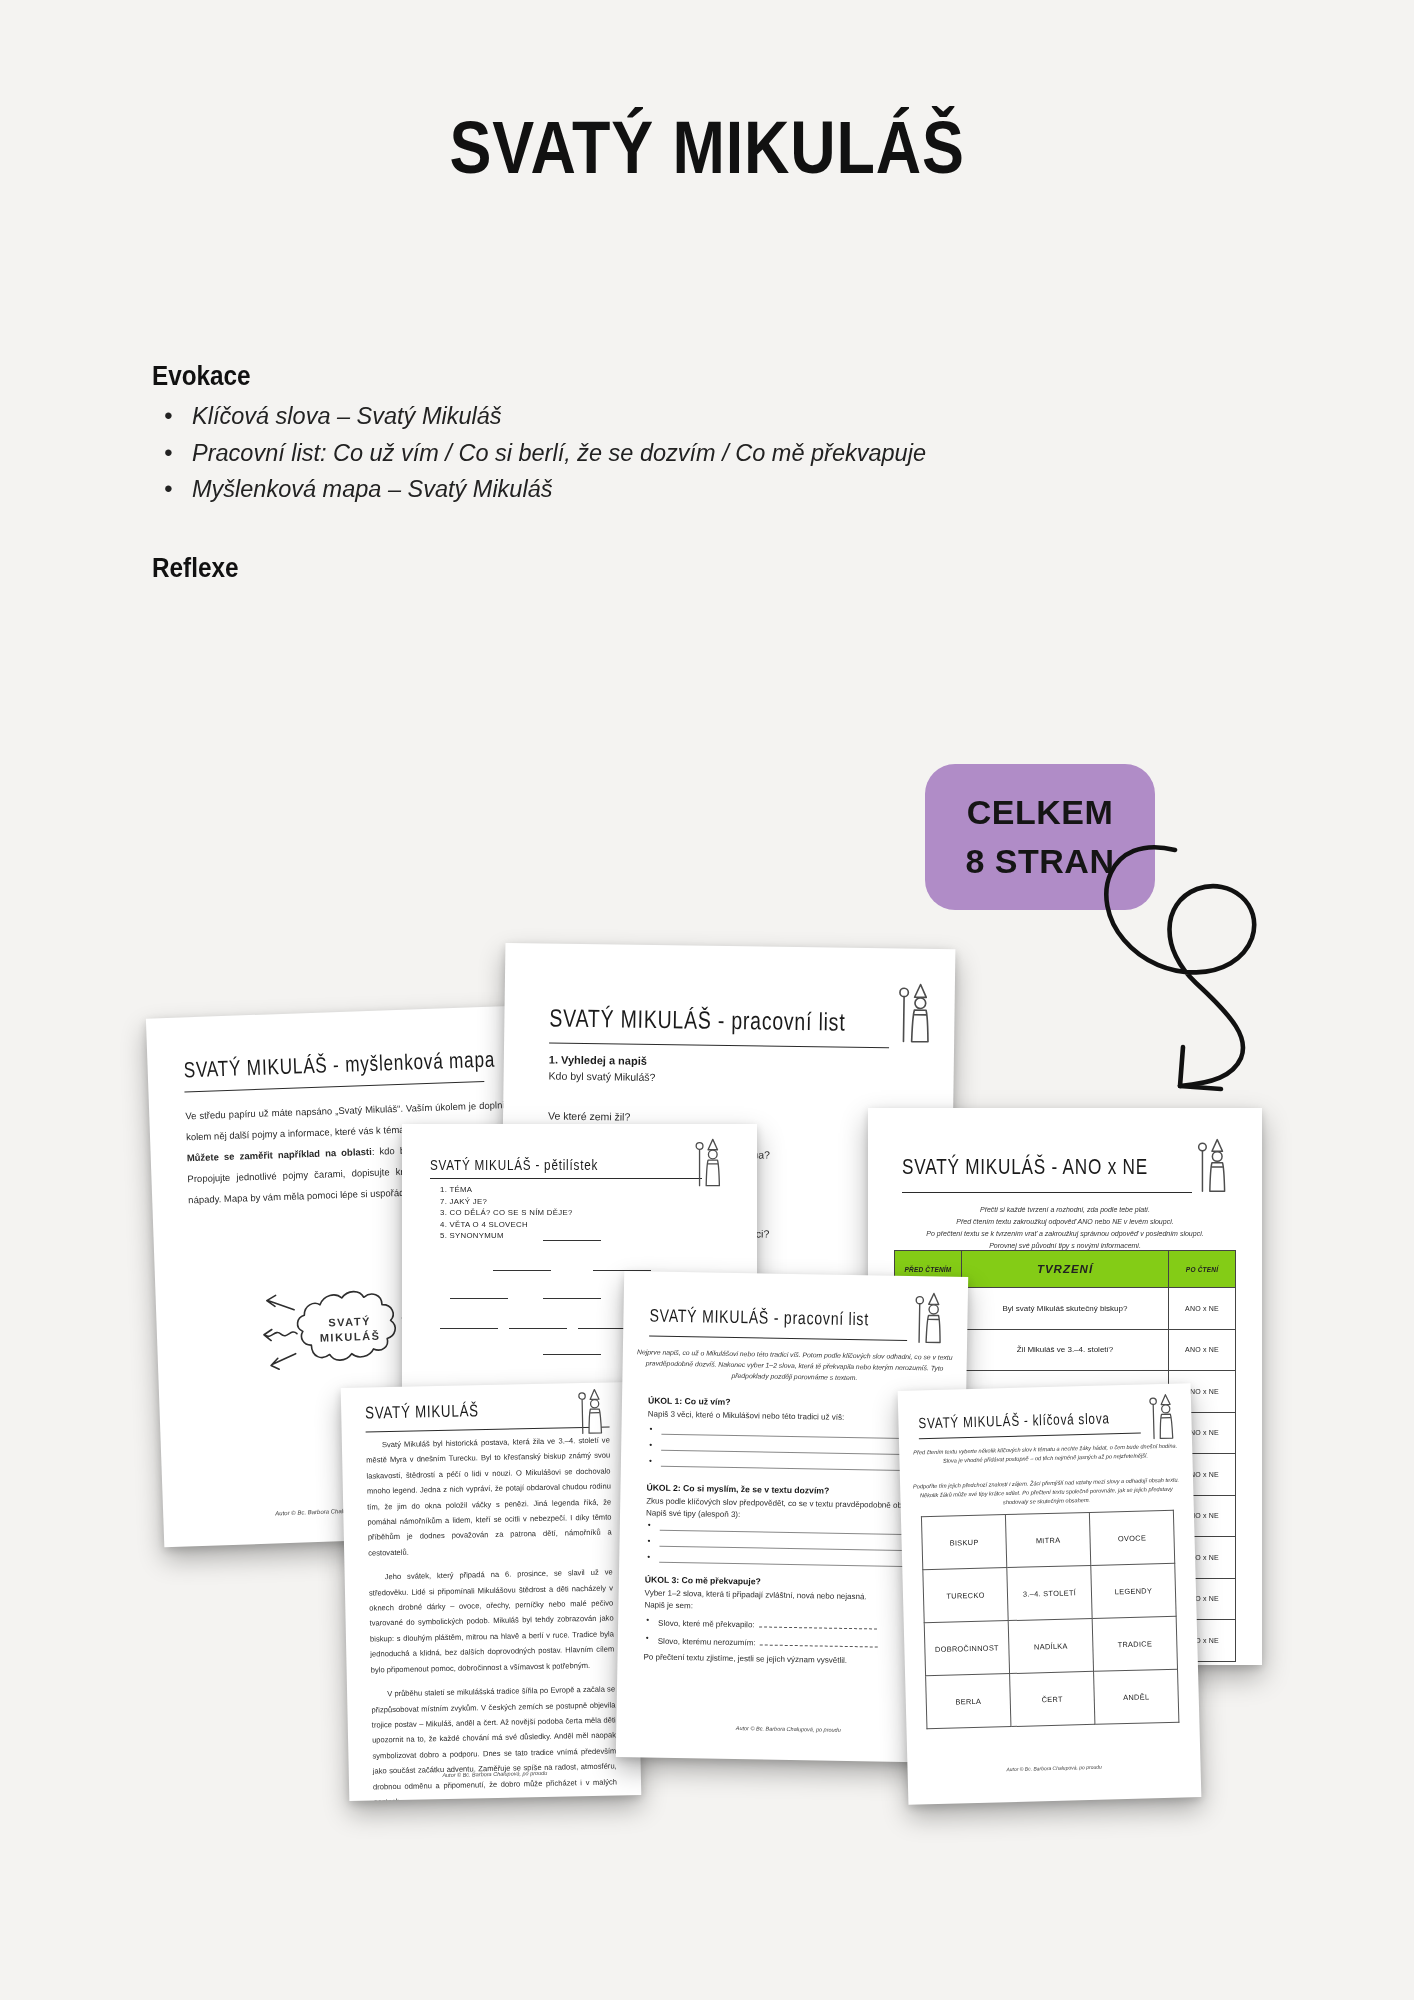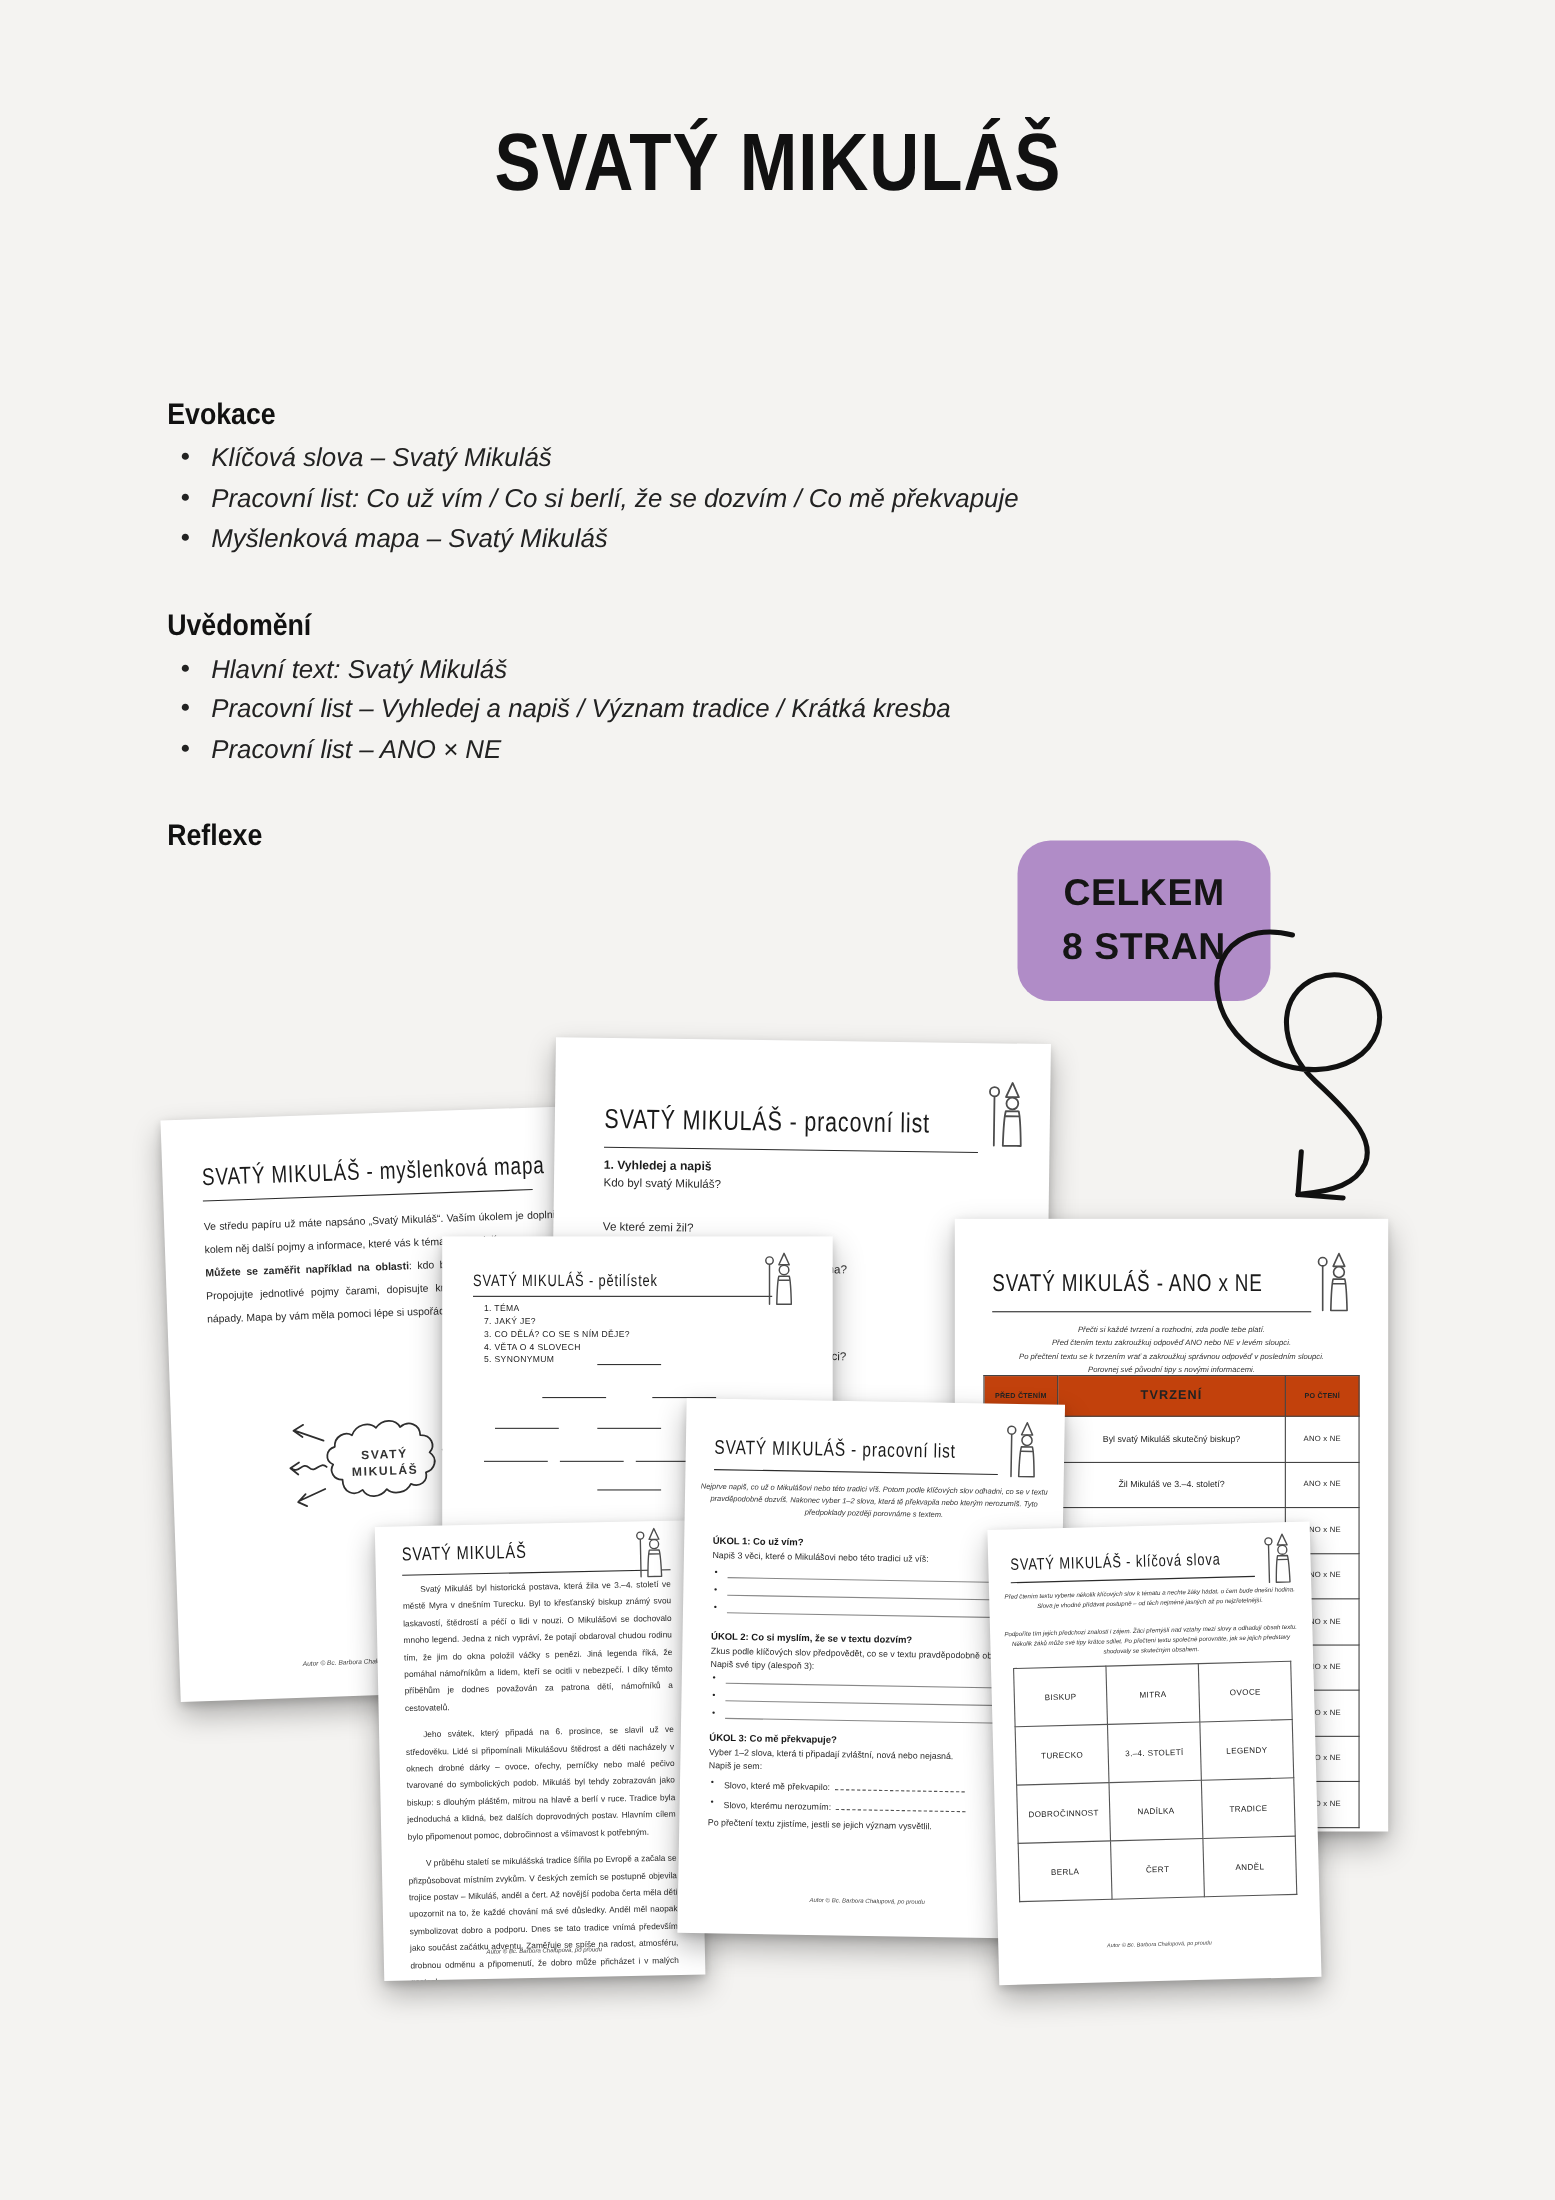--- a/index.html
+++ b/index.html
@@ -88,21 +88,21 @@
   .p-text .foot{left:0;top:386px;width:292px;text-align:center;font-size:5.5px;}
 
   
   .p-ano .wst{left:34px;top:46px;font-size:22px;}
   .p-ano .rule{left:34px;top:84px;width:290px;}
   .p-ano .mik-icon{left:326px;top:28px;}
   .p-ano .intro{position:absolute;left:20px;top:96px;width:354px;text-align:center;
     font-size:7px;line-height:12px;font-style:italic;color:#333;}
   .ano-table{position:absolute;left:26px;top:142px;width:342px;border-collapse:collapse;table-layout:fixed;}
   .ano-table th,.ano-table td{border:1.2px solid #444;text-align:center;vertical-align:middle;color:#222;}
-  .ano-table th{background:#c2410c;height:34px;}
+  .ano-table th{background:#84cc16;height:34px;font-style:italic;}
   .ano-table td{height:38.5px;font-size:8px;}
   .ano-table .c-side{width:64px;font-size:6.5px;font-weight:700;letter-spacing:.2px;}
   .ano-table th.c-mid{font-size:11.5px;font-weight:800;letter-spacing:1px;}
   .ano-table td.c-side{font-weight:400;font-size:7px;}
 
   
   .p-pl2 .wst{left:26px;top:34px;font-size:18px;}
   .p-pl2 .rule{left:26px;top:64px;width:258px;border-bottom-width:1.3px;}
   .p-pl2 .mik-icon{left:288px;top:14px;}
   .p-pl2 .intro{position:absolute;left:14px;top:76px;width:316px;text-align:center;
@@ -140,28 +140,20 @@
 <div class="hero-sections">
   <div class="hero-section">
     <h2><span class="condL">Evokace</span></h2>
     <ul>
       <li>Klíčová slova – Svatý Mikuláš</li>
       <li>Pracovní list: Co už vím / Co si berlí, že se dozvím / Co mě překvapuje</li>
       <li>Myšlenková mapa – Svatý Mikuláš</li>
     </ul>
   </div>
   <div class="hero-section">
-    <h2><span class="condL">Uvědomění</span></h2>
-    <ul>
-      <li>Hlavní text: Svatý Mikuláš</li>
-      <li>Pracovní list – Vyhledej a napiš / Význam tradice / Krátká kresba</li>
-      <li>Pracovní list – ANO × NE</li>
-    </ul>
-  </div>
-  <div class="hero-section">
     <h2><span class="condL">Reflexe</span></h2>
     <ul>
     </ul>
   </div>
 </div>
 
 <div class="badge">
   <span>CELKEM</span>
   <span>8 STRAN</span>
 </div>

